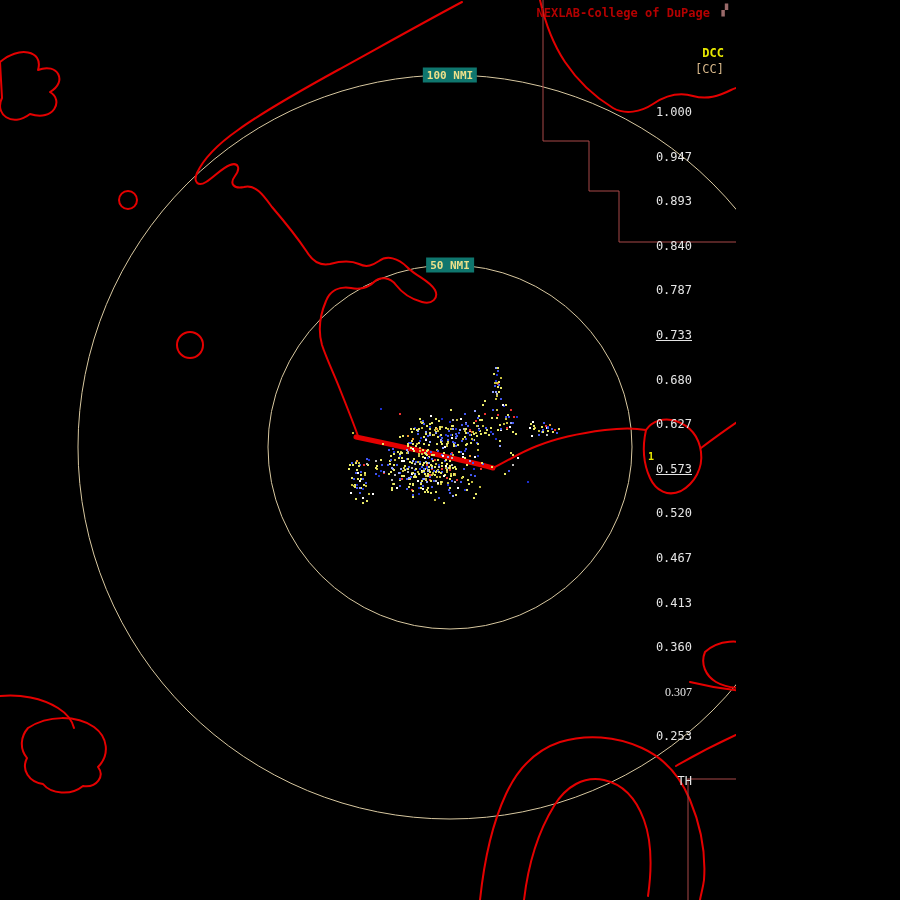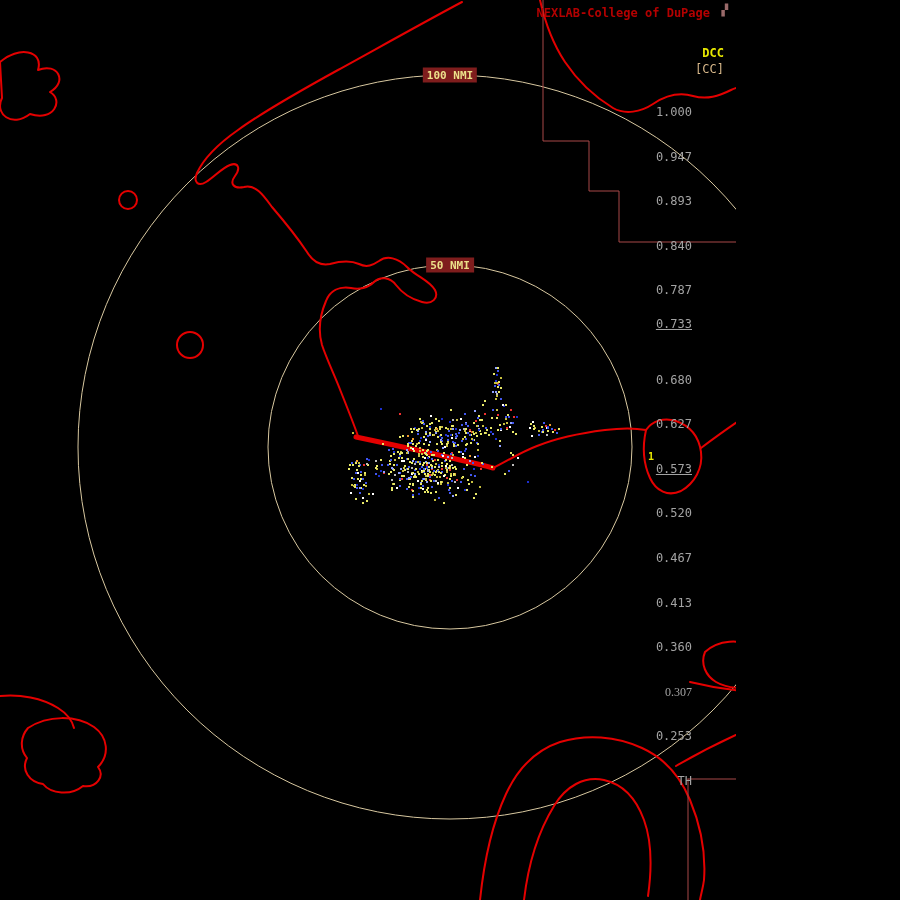--- a/index.html
+++ b/index.html
@@ -10,25 +10,25 @@
   #map-svg{position:absolute;left:0;top:0;width:900px;height:900px;}
   .site-title{
     position:absolute;top:6px;right:26px;color:#b40000;font-size:12px;font-weight:bold;
     letter-spacing:0px;white-space:nowrap;
   }
   .site-logo{position:absolute;top:4px;right:8px;color:#9a6a6a;font-size:11px;}
   .cb-title{position:absolute;right:12px;color:#e8e800;font-size:12px;font-weight:bold;}
   .cb-subtitle{position:absolute;right:12px;color:#d8b88a;font-size:12px;}
   .colorbar{position:absolute;}
   .cb-tick{
-    position:absolute;color:#a3a3a3;font-size:12px;line-height:12px;text-align:right;
+    position:absolute;color:#e5e5e5;font-size:12px;line-height:12px;text-align:right;
     white-space:nowrap;
   }
   .ring-label{
-    position:absolute;transform:translate(-50%,-50%);background:#7f1d1d;color:#ece08a;
+    position:absolute;transform:translate(-50%,-50%);background:#0f766e;color:#ece08a;
     font-size:11px;font-weight:bold;padding:1px 4px;white-space:nowrap;
   }
   .city-marker{
     position:absolute;transform:translate(-50%,-50%);font-size:10px;font-weight:bold;
   }
   .caption{
     position:absolute;bottom:5px;left:50%;transform:translateX(-50%);
     color:#00a8a8;font-size:13px;white-space:nowrap;letter-spacing:1px;
   }
 </style>
@@ -681,21 +681,21 @@
 
   <div class="cb-title" id="cb-title" style="top:46px;">DCC</div>
   <div class="cb-subtitle" id="cb-subtitle" style="top:62px;">[CC]</div>
   <div class="colorbar" id="colorbar" style="left: 868px; top: 95px; width: 20px; height: 695px; background: linear-gradient(rgb(255, 242, 248) 0%, rgb(255, 198, 224) 2%, rgb(255, 156, 200) 4.3%, rgb(238, 106, 168) 6.2%, rgb(204, 32, 64) 7.5%, rgb(187, 15, 31) 9.3%, rgb(221, 46, 0) 11%, rgb(255, 123, 0) 12.4%, rgb(255, 208, 0) 14%, rgb(242, 234, 0) 15.8%, rgb(207, 224, 0) 18%, rgb(147, 212, 0) 20.8%, rgb(76, 196, 30) 23.4%, rgb(33, 168, 33) 26.2%, rgb(12, 138, 18) 29.2%, rgb(79, 122, 106) 30.6%, rgb(166, 178, 198) 32%, rgb(174, 185, 207) 35.2%, rgb(126, 142, 236) 36.6%, rgb(50, 70, 242) 38.8%, rgb(33, 51, 221) 46.8%, rgb(22, 38, 187) 54%, rgb(14, 26, 155) 60.4%, rgb(37, 50, 128) 64.6%, rgb(74, 85, 116) 69%, rgb(110, 114, 120) 72.7%, rgb(138, 138, 138) 80%, rgb(163, 163, 163) 87%, rgb(189, 189, 189) 94.2%, rgb(217, 217, 217) 100%);"></div>
   <div id="cb-ticks">
       <div class="cb-tick" style="top: 106px; right: 44px;">1.000</div>
       <div class="cb-tick" style="top: 150.6px; right: 44px;">0.947</div>
       <div class="cb-tick" style="top: 195.2px; right: 44px;">0.893</div>
       <div class="cb-tick" style="top: 239.8px; right: 44px;">0.840</div>
       <div class="cb-tick" style="top: 284.4px; right: 44px;">0.787</div>
-      <div class="cb-tick" style="top: 318px; right: 44px; text-decoration: underline;">0.733</div>
+      <div class="cb-tick" style="top: 329px; right: 44px; text-decoration: underline;">0.733</div>
       <div class="cb-tick" style="top: 373.6px; right: 44px;">0.680</div>
       <div class="cb-tick" style="top: 418.2px; right: 44px; margin-left: 47px;">0.627</div>
       <div class="cb-tick" style="top: 462.8px; right: 44px; text-decoration: underline;">0.573</div>
       <div class="cb-tick" style="top: 507.4px; right: 44px;">0.520</div>
       <div class="cb-tick" style="top: 552px; right: 44px;">0.467</div>
       <div class="cb-tick" style="top: 596.6px; right: 44px;">0.413</div>
       <div class="cb-tick" style="top: 641.2px; right: 44px;">0.360</div>
       <div class="cb-tick" style="top: 685.8px; right: 44px; font-family: Liberation Serif, serif;">0.307</div>
       <div class="cb-tick" style="top: 730.4px; right: 44px;">0.253</div>
       <div class="cb-tick" style="top: 775px; right: 44px;">TH</div>

